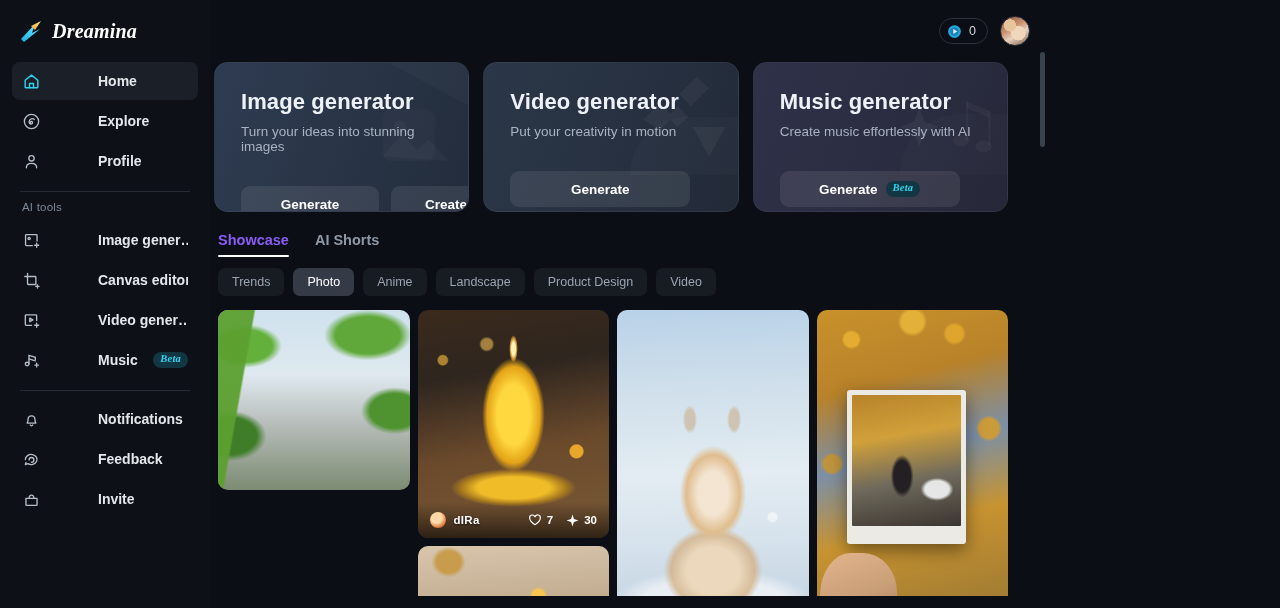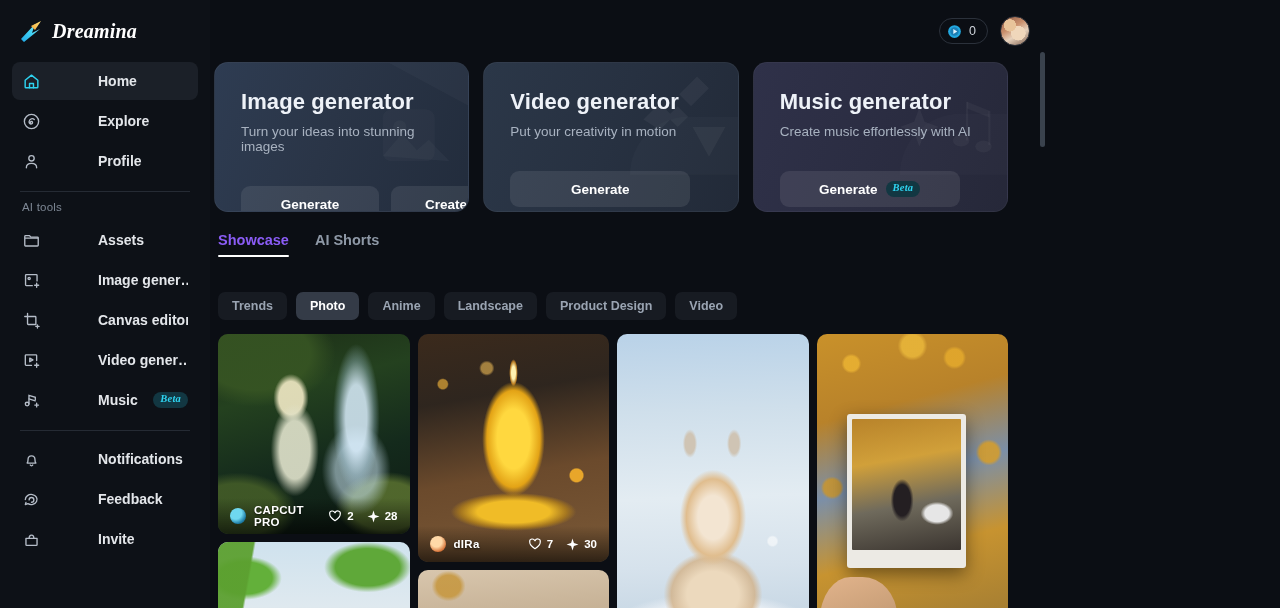--- a/index.html
+++ b/index.html
@@ -121,21 +121,21 @@
   .tab.active::after {
     content: ""; position: absolute; left: 0; right: 0; bottom: 0;
     height: 2px; background: #ffffff; border-radius: 2px;
   }
 
   
   .chips { display: flex; gap: 9px; padding: 11px 0 0 8px; }
   .chip {
     height: 28px; border-radius: 7px; background: #171b22;
     display: flex; align-items: center; padding: 13px 14px;
-    font-size: 12.5px; font-weight: bold; color: #9aa4b2; cursor: pointer; margin-top: 24px;
+    font-size: 12.5px; font-weight: normal; color: #9aa4b2; cursor: pointer;
   }
   .chip.active { background: #343b47; color: #ffffff; }
 
   
   .gallery {
     display: flex; gap: 8px; padding: 14px 20px 0 8px;
     height: 300px; overflow: hidden; align-items: flex-start;
   }
   .col { flex: 1 1 0; display: flex; flex-direction: column; gap: 8px; }
   .tile {
@@ -300,27 +300,20 @@
       <svg class="ico" viewBox="0 0 24 24" fill="none" stroke="#b5bdc8" stroke-width="1.7" stroke-linecap="round">
         <circle cx="12" cy="8" r="3.4"></circle>
         <path d="M5.5 20 c0-3.6 3-5.6 6.5-5.6 s6.5 2 6.5 5.6"></path>
       </svg>
       <span class="lbl">Profile</span>
     </div>
 
     <div class="nav-sep"></div>
     <div class="nav-group-title">AI tools</div>
 
-    <div class="nav-item">
-      <svg class="ico" viewBox="0 0 24 24" fill="none" stroke="#b5bdc8" stroke-width="1.7" stroke-linejoin="round">
-        <path d="M3.5 9 h17 v9 a1 1 0 0 1-1 1 H4.5 a1 1 0 0 1-1-1 Z"></path>
-        <path d="M3.5 9 V6.8 a1 1 0 0 1 1-1 h5 l1.6 2 h8.4 a1 1 0 0 1 1 1 V9"></path>
-      </svg>
-      <span class="lbl">Assets</span>
-    </div>
 
     <div class="nav-item">
       <svg class="ico" viewBox="0 0 24 24" fill="none" stroke="#b5bdc8" stroke-width="1.7" stroke-linecap="round" stroke-linejoin="round">
         <path d="M19 12.5 V5.5 a1 1 0 0 0-1-1 H5.5 a1 1 0 0 0-1 1 v12 a1 1 0 0 0 1 1 h7.5"></path>
         <circle cx="9" cy="9.5" r="1.4"></circle>
         <path d="M18.5 15.5 v5 M16 18 h5"></path>
       </svg>
       <span class="lbl">Image gener…</span>
     </div>
 
@@ -457,43 +450,20 @@
         <div class="chip active">Photo</div>
         <div class="chip">Anime</div>
         <div class="chip">Landscape</div>
         <div class="chip">Product Design</div>
         <div class="chip">Video</div>
       </div>
 
       <section class="gallery">
 
         <div class="col">
-          <div class="tile">
-            <div class="art art-waterfall"></div>
-            <div class="meta">
-              <div class="who">
-                <span class="uav" style="background:radial-gradient(circle at 35% 32%,#6fd8ef 0 40%,#1f7fa8 70%,#0d3d56 100%)"></span>
-                <span class="uname">CAPCUT PRO</span>
-              </div>
-              <div class="stats">
-                <span class="stat">
-                  <svg width="14" height="14" viewBox="0 0 24 24" fill="none" stroke="#ffffff" stroke-width="2">
-                    <path d="M12 20 C5 15.5 3 12 3 9 a4.3 4.3 0 0 1 9-2 a4.3 4.3 0 0 1 9 2 c0 3-2 6.5-9 11 Z"></path>
-                  </svg>
-                  <span>2</span>
-                </span>
-                <span class="stat">
-                  <svg width="13" height="13" viewBox="0 0 24 24" fill="#ffffff">
-                    <path d="M12 1 L14.6 9.4 L23 12 L14.6 14.6 L12 23 L9.4 14.6 L1 12 L9.4 9.4 Z"></path>
-                  </svg>
-                  <span>28</span>
-                </span>
-              </div>
-            </div>
-          </div>
           <div class="tile">
             <div class="art art-tropical"></div>
           </div>
         </div>
 
         <div class="col">
           <div class="tile">
             <div class="art art-candle"></div>
             <div class="meta">
               <div class="who">

